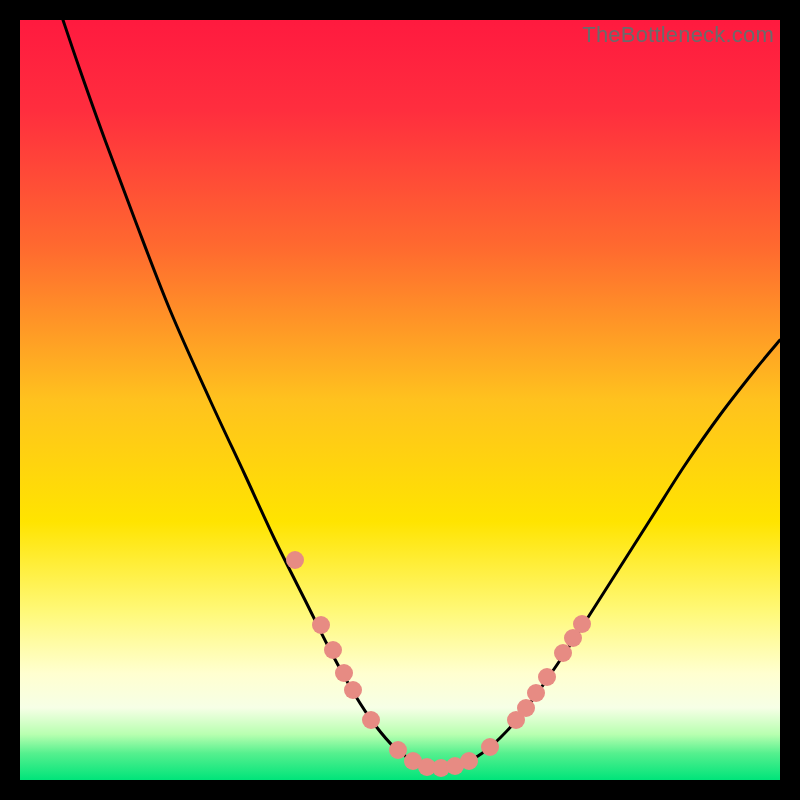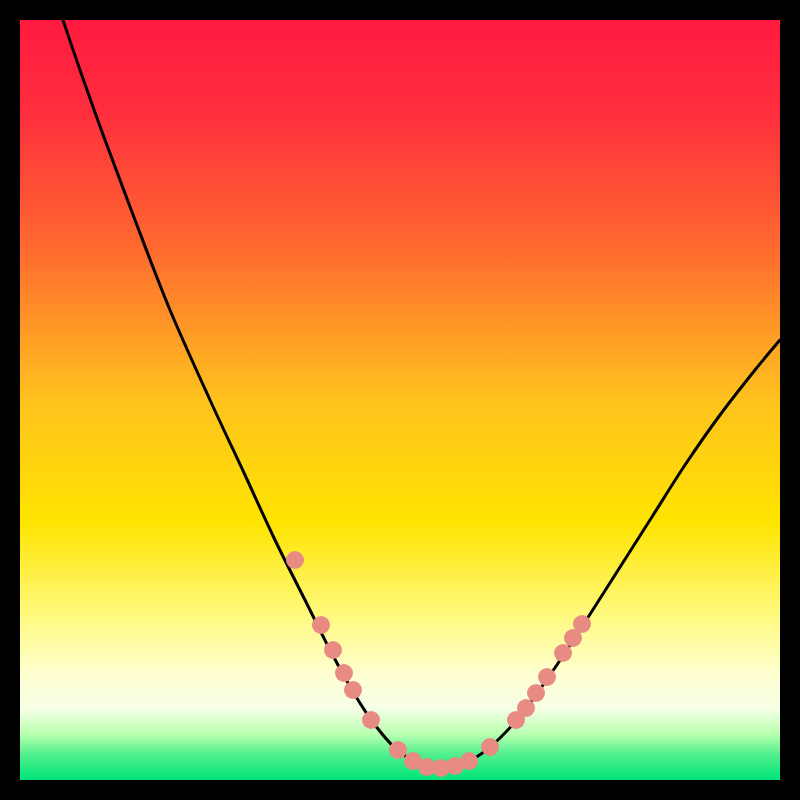--- a/index.html
+++ b/index.html
@@ -79,13 +79,14 @@
         <circle cx="470" cy="727" r="9" fill="#e78b83"></circle>
         <circle cx="496" cy="700" r="9" fill="#e78b83"></circle>
         <circle cx="506" cy="688" r="9" fill="#e78b83"></circle>
         <circle cx="516" cy="673" r="9" fill="#e78b83"></circle>
         <circle cx="527" cy="657" r="9" fill="#e78b83"></circle>
         <circle cx="543" cy="633" r="9" fill="#e78b83"></circle>
         <circle cx="553" cy="618" r="9" fill="#e78b83"></circle>
         <circle cx="562" cy="604" r="9" fill="#e78b83"></circle>
       </g>
   </svg>
+  <div class="watermark">TheBottleneck.com</div>
 </div>
 
 </body></html>

